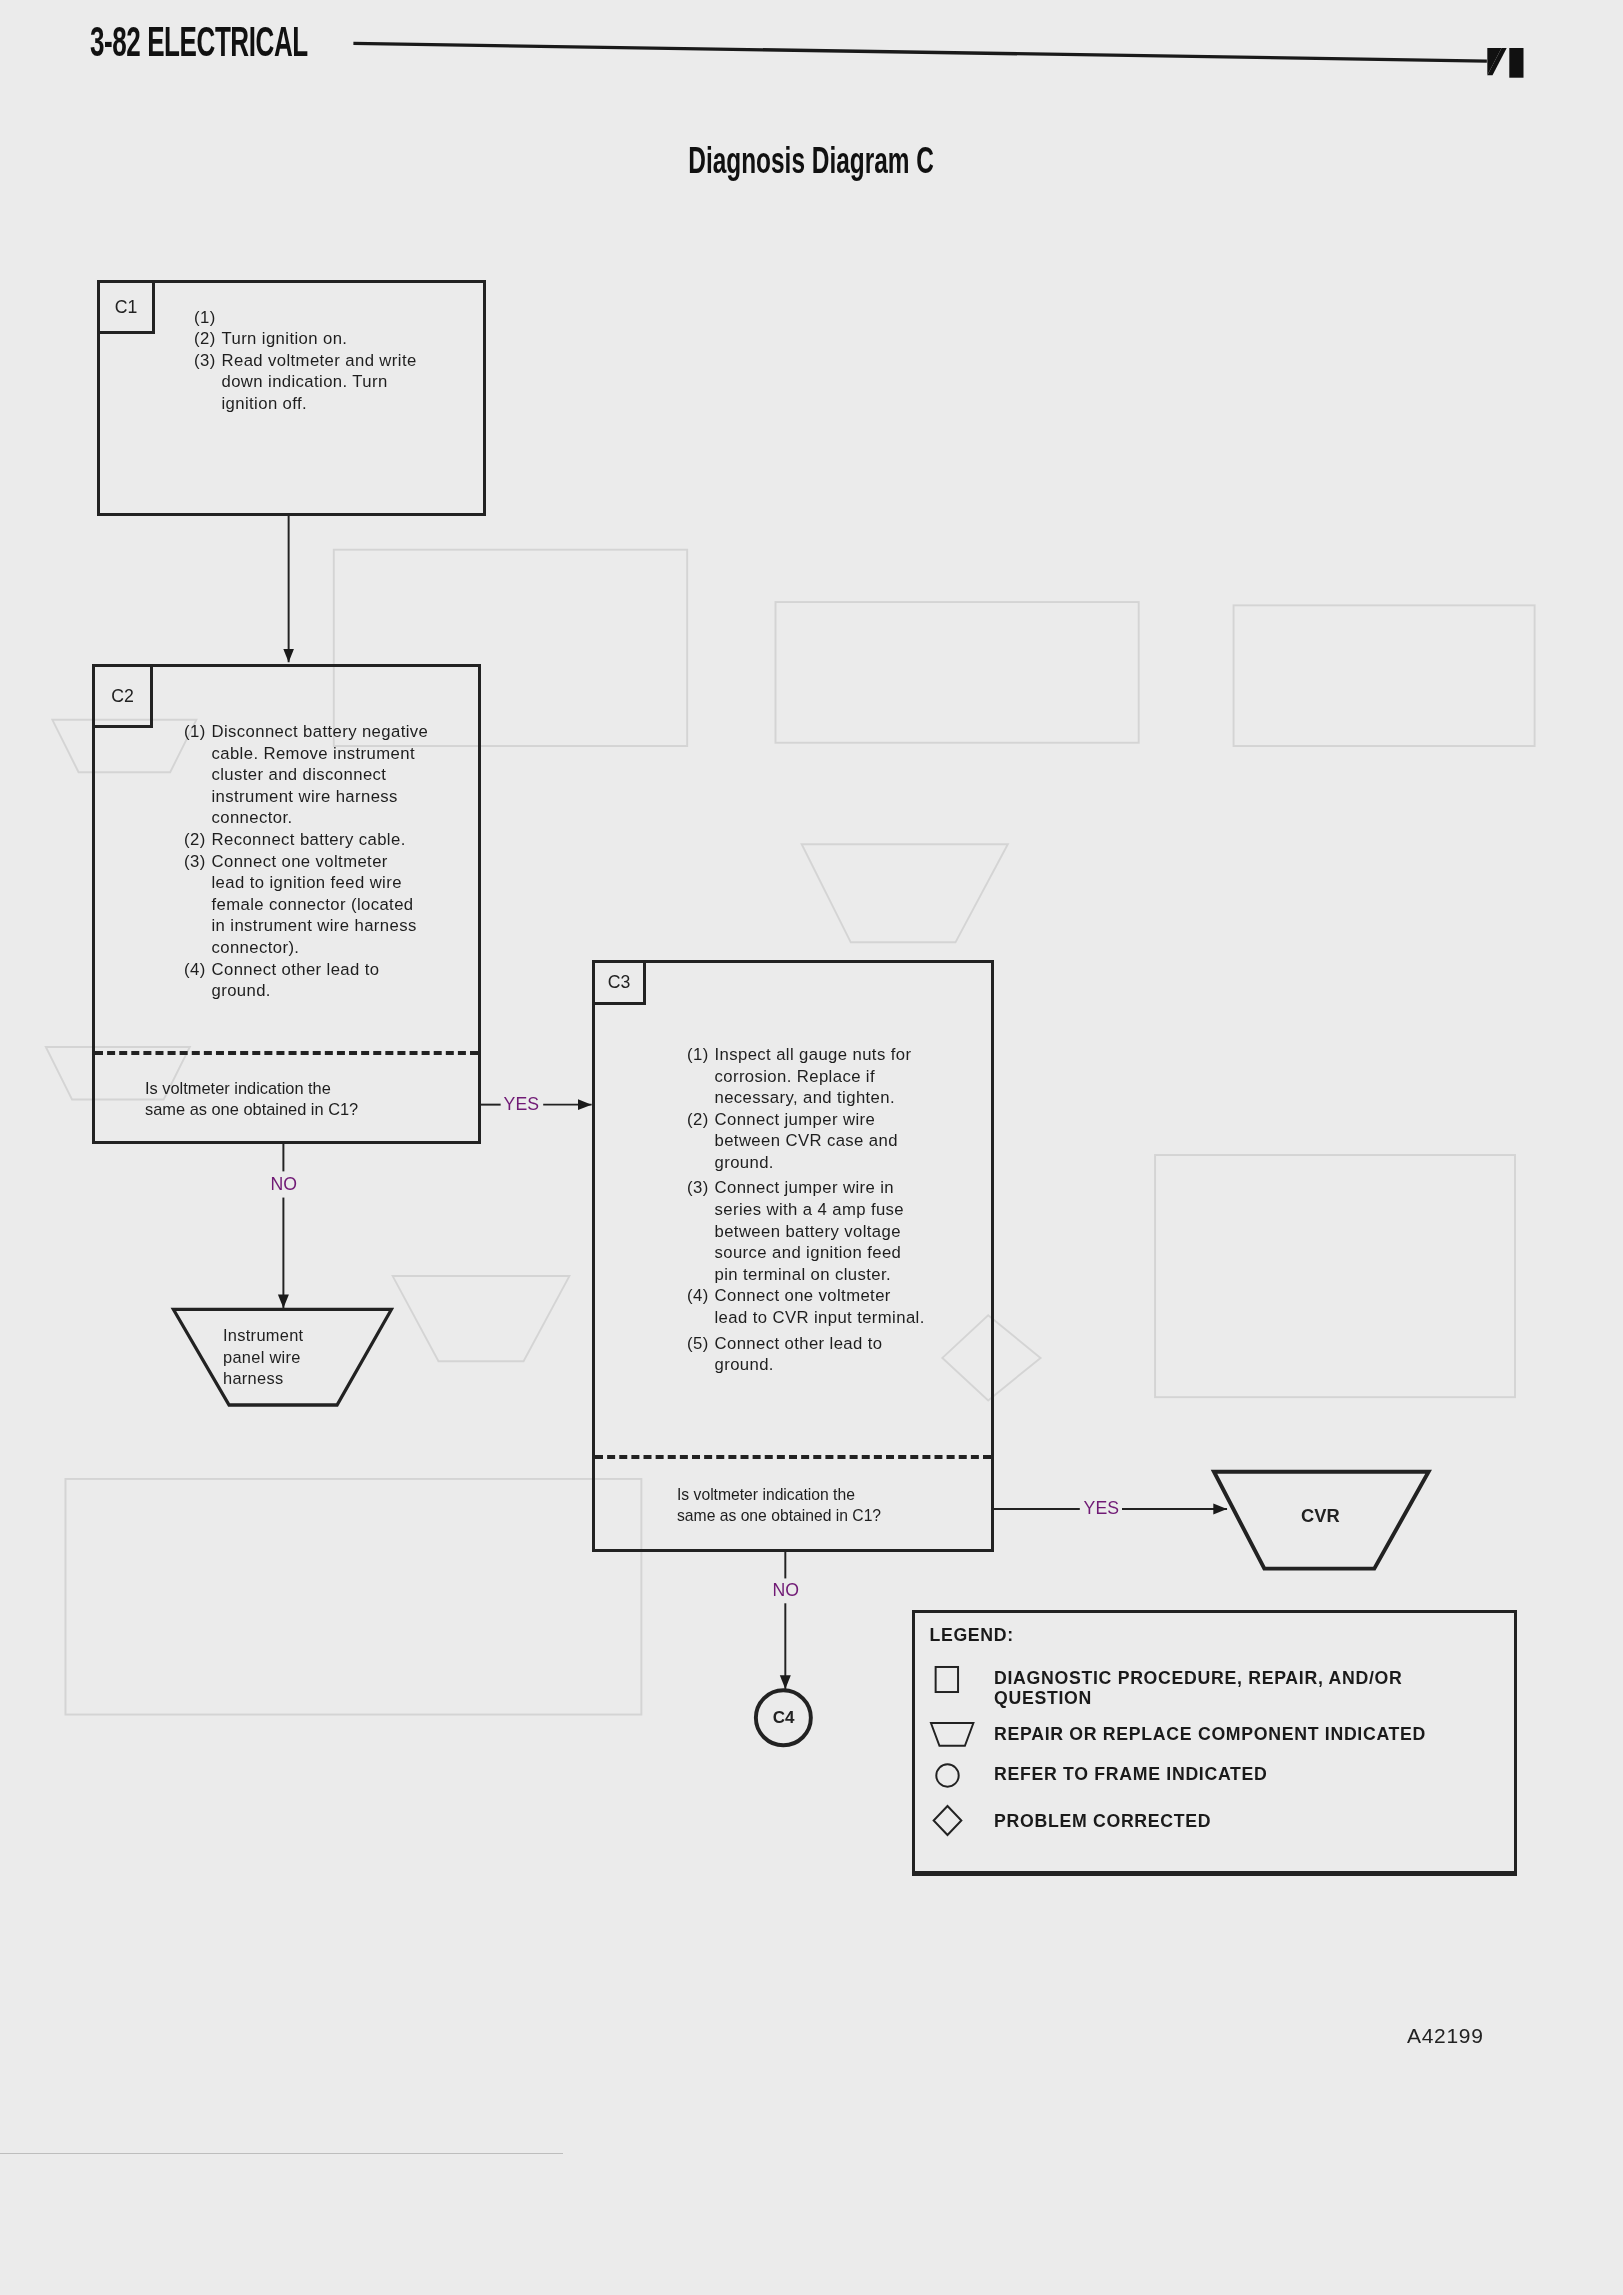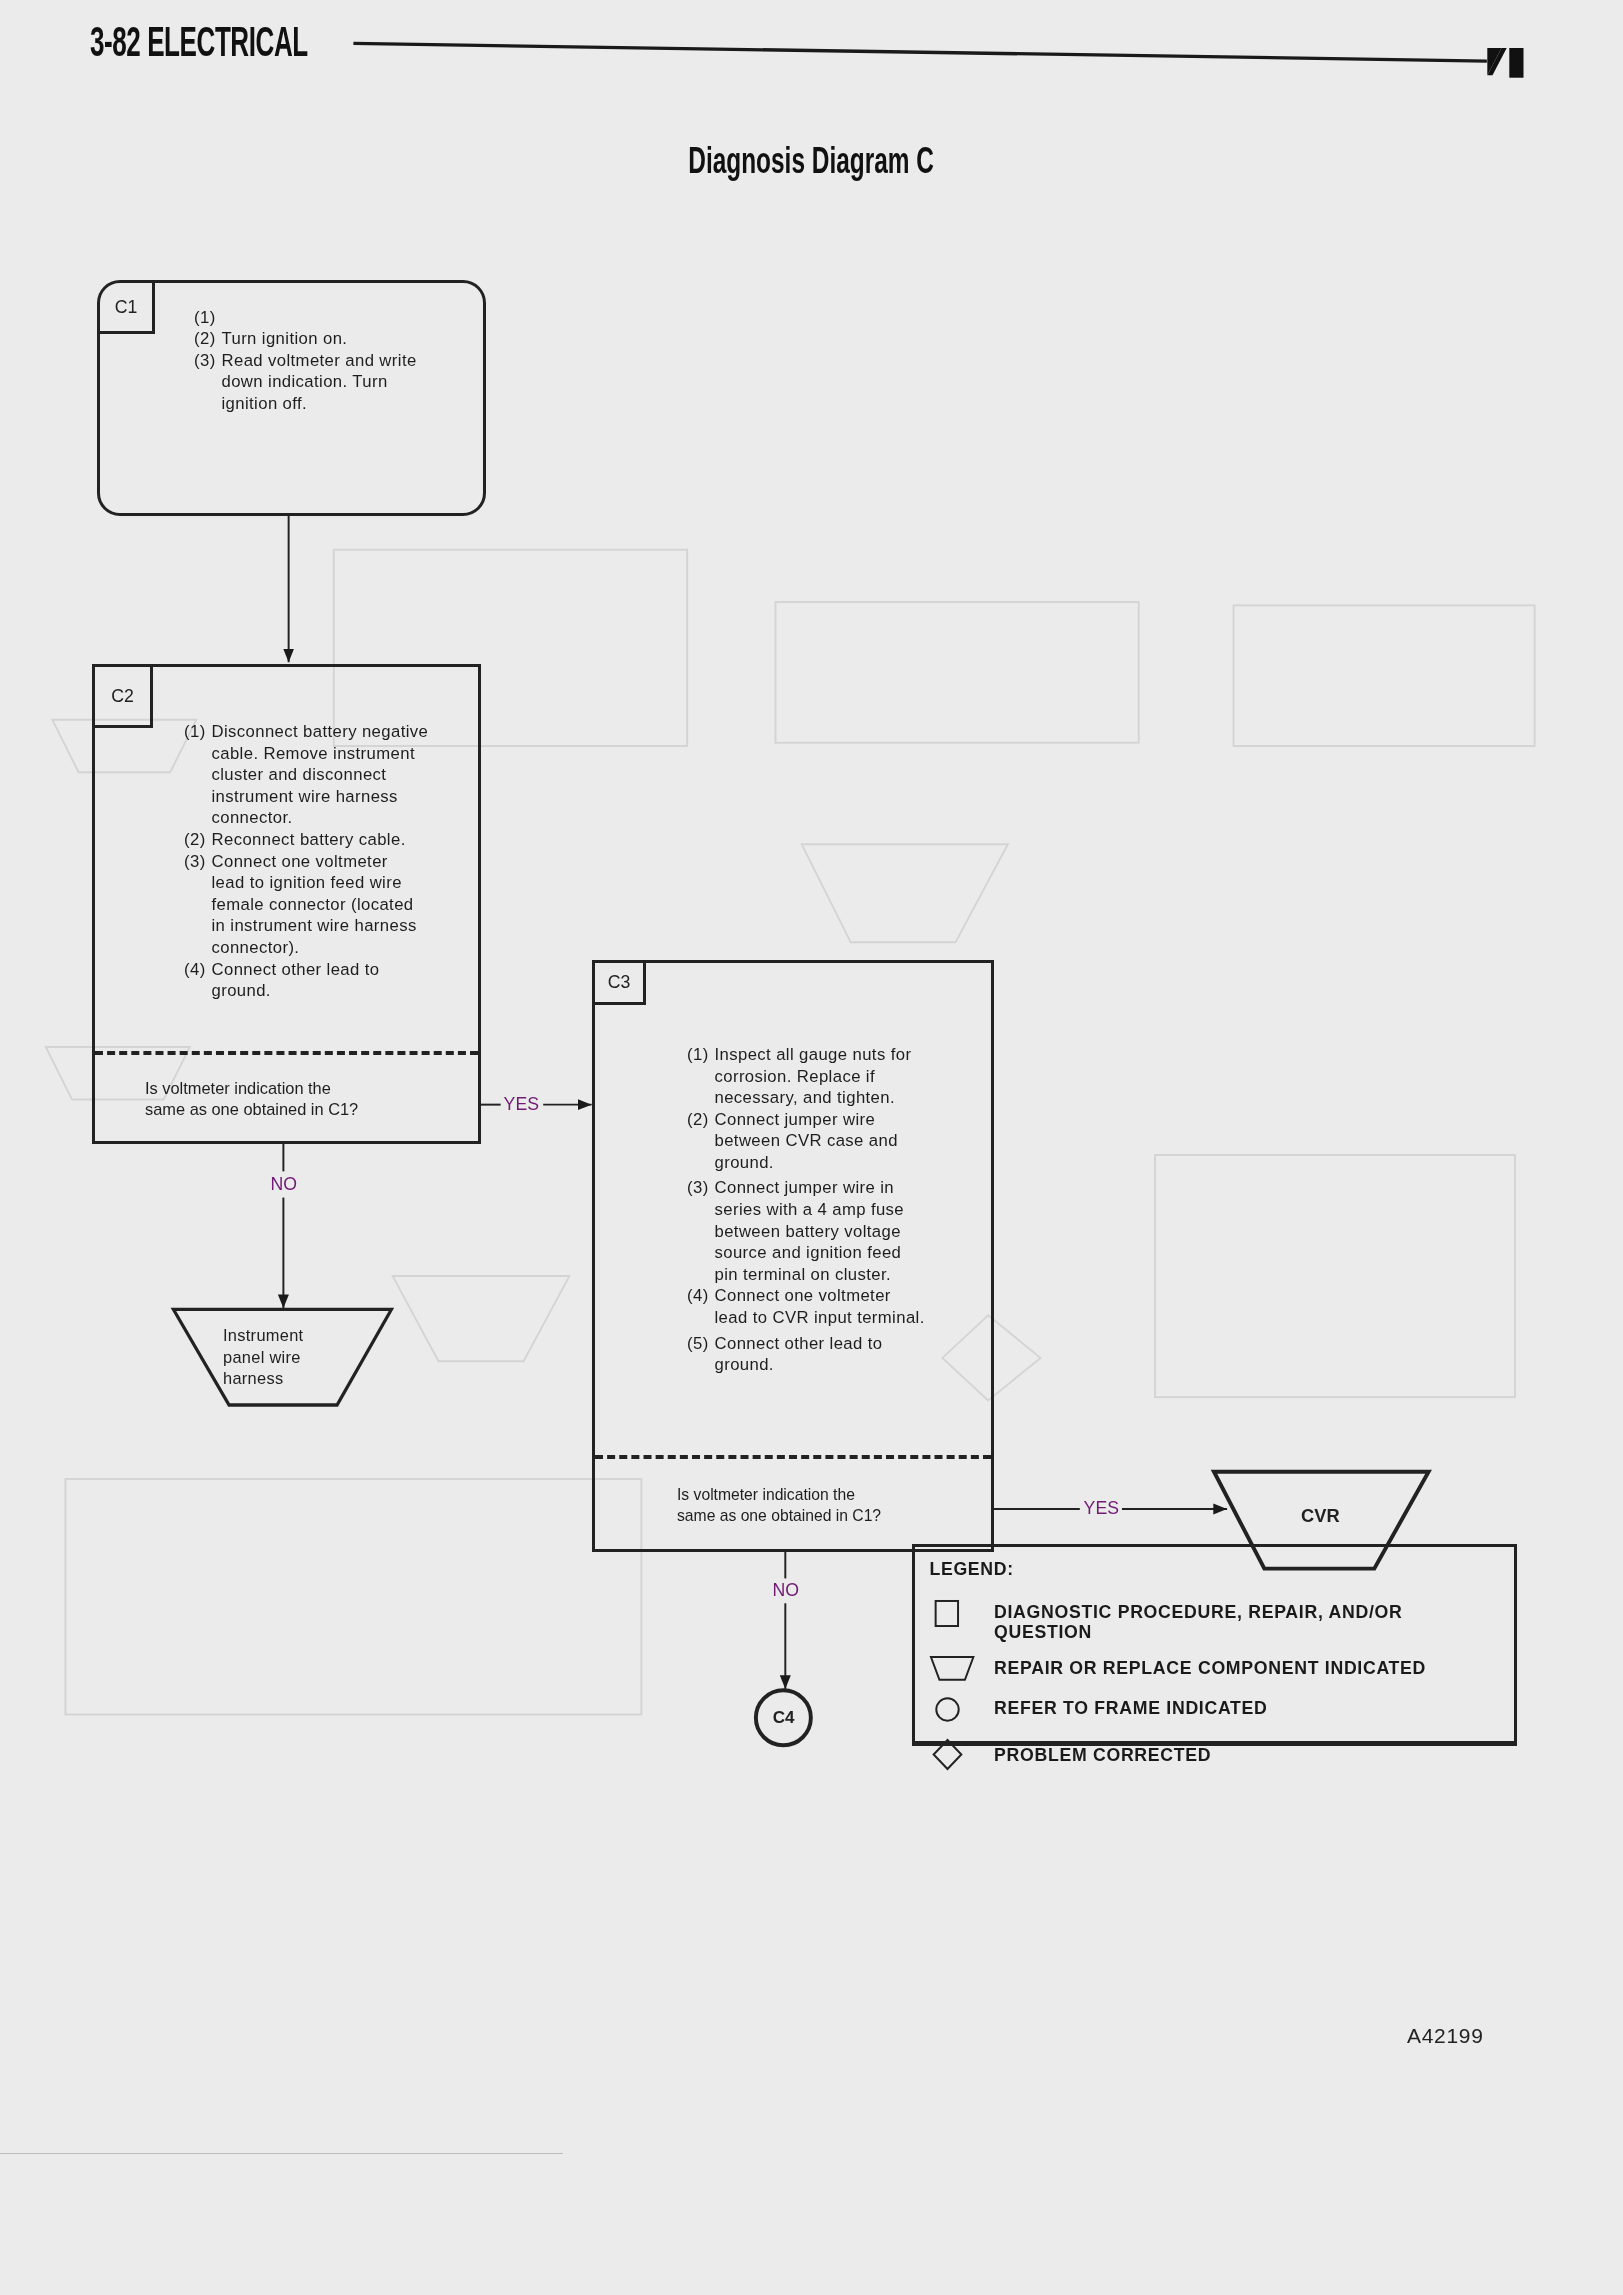--- a/index.html
+++ b/index.html
@@ -32,21 +32,21 @@
   .step { display: flex; }
   .step .num { width: 27.5px; flex: none; }
   .step .txt { white-space: pre-line; }
   .dash {
     position: absolute; left: 0; right: 0; height: 0;
     border-top: 4.6px dashed #222;
   }
   .question { position: absolute; font-size: 16.4px; line-height: 21px; color: #1e1e1e; }
   .flow-label { font-size: 17.7px; color: #701a75; background: #ebebeb; padding: 0 2.6px; }
   .legend-box {
-    left: 912px; top: 1544px; width: 605px; height: 202px;
+    left: 912px; top: 1610px; width: 605px; height: 266px;
     border: 3.9px solid #222; border-bottom-width: 5.2px; box-sizing: border-box;
   }
   .legend-title { position: absolute; left: 14.4px; top: 11.8px; font-size: 17.7px; font-weight: bold; letter-spacing: 0.7px; }
   .legend-row { position: absolute; left: 0; font-size: 17.7px; font-weight: bold; letter-spacing: 0.7px; color: #1a1a1a; }
   .legend-row .sym { position: absolute; left: 18.3px; }
   .legend-row .lbl { position: absolute; left: 79px; white-space: pre-line; line-height: 19.6px; width: 497px; }
   .ref-code { left: 1407px; top: 2024px; font-size: 21px; color: #222; letter-spacing: 0.7px; }
   .ghost { opacity: 0.09; }
 </style>
 </head>
@@ -105,21 +105,21 @@
   <polygon points="1855,2249 2183,2249 2100,2397 1932,2397" fill="none" stroke="#222" stroke-width="6"></polygon>
 
   <circle cx="1197" cy="2625" r="42" fill="none" stroke="#222" stroke-width="6"></circle>
 </svg>
 
 <div class="abs flow-label" style="left:501px;top:1094px">YES</div>
 <div class="abs flow-label" style="left:268px;top:1174px">NO</div>
 <div class="abs flow-label" style="left:1081px;top:1498px">YES</div>
 <div class="abs flow-label" style="left:770px;top:1580px">NO</div>
 
-<div class="abs box" style="left:97px;top:280px;width:389px;height:236px;border-radius:23px;">
+<div class="abs box" style="left:97px;top:280px;width:389px;height:236px;">
   <div class="box-label" style="width:55px;height:51px;">C1</div>
   <div class="steps" style="left:94px;top:23.6px;">
     <div class="step">
         <span class="num">(1)</span>
       </div>
     <div class="step">
         <span class="num">(2)</span>
         <span class="txt">Turn ignition on.</span>
       </div>
     <div class="step">

